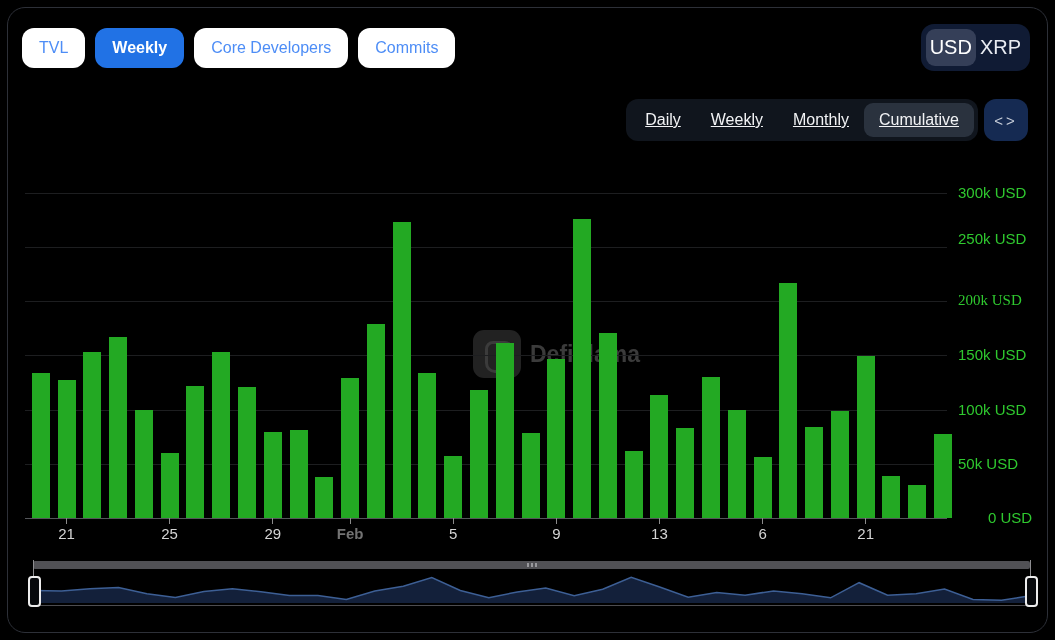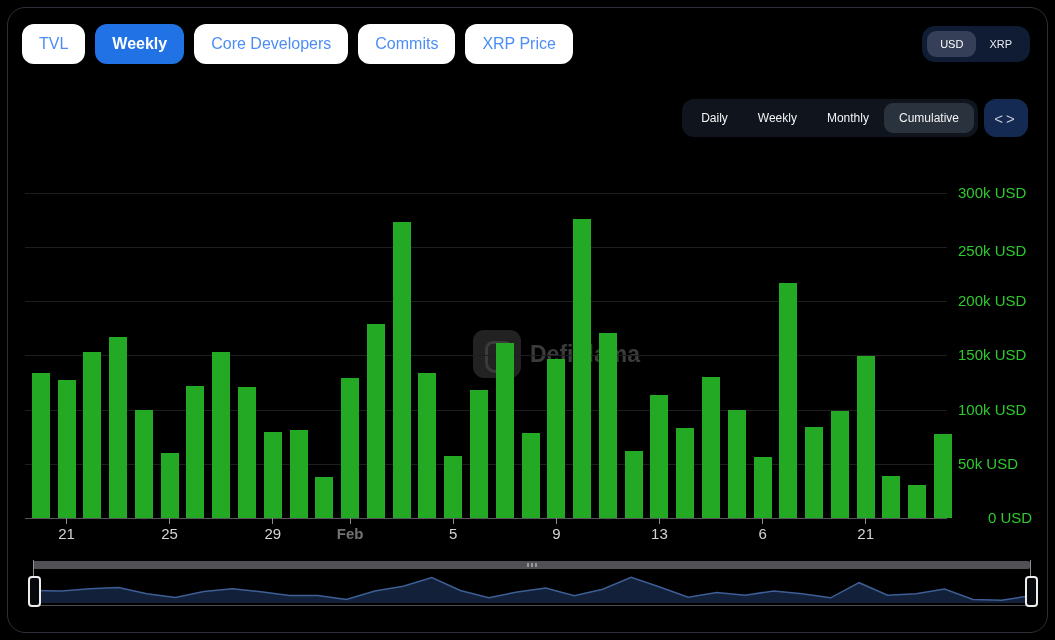--- a/index.html
+++ b/index.html
@@ -12,27 +12,27 @@
 
   
   .row1{position:absolute;left:22px;right:25px;top:24px;display:flex;
         justify-content:space-between;align-items:center;z-index:20;}
   .tab-group{display:flex;gap:10px;}
   .tab{padding:11px 17px;border-radius:12px;background:#ffffff;color:#4d8df6;
        font-size:16px;cursor:pointer;white-space:nowrap;}
   .tab.active{background:#2172e5;color:#fff;font-weight:700;}
 
   .cur-toggle{display:flex;background:#101b34;border-radius:13px;padding:5px;align-items:center;}
-  .cur-seg{padding:7px 13px;border-radius:9px;color:#e9ecf2;font-size:11px;cursor:pointer;}
+  .cur-seg{padding:7px 4px;border-radius:9px;color:#e9ecf2;font-size:20px;cursor:pointer;}
   .cur-seg.active{background:#353f58;color:#fff;}
 
   
   .row2{position:absolute;top:99px;right:27px;display:flex;gap:6px;align-items:stretch;z-index:20;}
   .period-group{display:flex;background:#10151d;border-radius:12px;padding:4px;align-items:center;}
-  .period{padding:8px 15px;border-radius:9px;color:#f2f3f5;font-size:12px;cursor:pointer;white-space:nowrap;}
+  .period{padding:8px 15px;border-radius:9px;color:#f2f3f5;font-size:16px;cursor:pointer;white-space:nowrap;text-decoration:underline;}
   .period.active{background:#2a323e;}
   .expand-btn{width:44px;border-radius:12px;background:#152a52;color:#c9cfda;display:flex;
       align-items:center;justify-content:center;font-size:15px;letter-spacing:3px;cursor:pointer;}
 
   
   #chart{position:absolute;left:0;top:0;width:1055px;height:640px;z-index:5;}
   .gridline{position:absolute;height:1px;background:#1d1e20;z-index:1;}
   .gridline.axis{background:#54565a;z-index:3;}
   .ylabel{position:absolute;color:#2fc92f;font-size:15px;z-index:4;white-space:nowrap;}
   .bar{position:absolute;width:18px;background:#23a923;z-index:2;}
@@ -61,21 +61,20 @@
 <body>
 
 <div class="card-border"></div>
 
 <div class="row1">
   <div class="tab-group">
     <div class="tab">TVL</div>
     <div class="tab active">Weekly</div>
     <div class="tab">Core Developers</div>
     <div class="tab">Commits</div>
-    <div class="tab">XRP Price</div>
   </div>
   <div class="cur-toggle">
     <div class="cur-seg active">USD</div>
     <div class="cur-seg">XRP</div>
   </div>
 </div>
 
 <div class="row2">
   <div class="period-group">
     <div class="period">Daily</div>
@@ -96,23 +95,23 @@
 <div id="chart">
     <div class="gridline axis" style="left: 25px; width: 922px; top: 518px;"></div>
     <div class="ylabel" style="left: 958px; top: 509px; margin-left: 30px;">0 USD</div>
     <div class="gridline" style="left: 25px; width: 922px; top: 463.765px;"></div>
     <div class="ylabel" style="left: 958px; top: 454.765px;">50k USD</div>
     <div class="gridline" style="left: 25px; width: 922px; top: 409.53px;"></div>
     <div class="ylabel" style="left: 958px; top: 400.53px;">100k USD</div>
     <div class="gridline" style="left: 25px; width: 922px; top: 355.295px;"></div>
     <div class="ylabel" style="left: 958px; top: 346.295px;">150k USD</div>
     <div class="gridline" style="left: 25px; width: 922px; top: 301.06px;"></div>
-    <div class="ylabel" style="left: 958px; top: 292.06px;">200k USD</div>
+    <div class="ylabel" style="left: 958px; top: 292.06px; font-family: Liberation Serif, serif;">200k USD</div>
     <div class="gridline" style="left: 25px; width: 922px; top: 246.825px;"></div>
-    <div class="ylabel" style="left: 958px; top: 242px;">250k USD</div>
+    <div class="ylabel" style="left: 958px; top: 230px;">250k USD</div>
     <div class="gridline" style="left: 25px; width: 922px; top: 192.59px;"></div>
     <div class="ylabel" style="left: 958px; top: 183.59px;">300k USD</div>
     <div class="bar" title="Jan 20: 134,000 USD" style="left: 31.72px; top: 372.65px; height: 145.35px; background: rgb(35, 169, 35);"></div>
     <div class="bar" title="Jan 21: 127,000 USD" style="left: 57.5px; top: 380.243px; height: 137.757px; background: rgb(35, 169, 35);"></div>
     <div class="bar" title="Jan 22: 153,000 USD" style="left: 83.28px; top: 352.041px; height: 165.959px; background: rgb(35, 169, 35);"></div>
     <div class="bar" title="Jan 23: 167,000 USD" style="left: 109.06px; top: 336.855px; height: 181.145px; background: rgb(35, 169, 35);"></div>
     <div class="bar" title="Jan 24: 100,000 USD" style="left: 134.84px; top: 409.53px; height: 108.47px; background: rgb(35, 169, 35);"></div>
     <div class="bar" title="Jan 25: 60,000 USD" style="left: 160.62px; top: 452.918px; height: 65.082px; background: rgb(35, 169, 35);"></div>
     <div class="bar" title="Jan 26: 122,000 USD" style="left: 186.4px; top: 385.667px; height: 132.333px; background: rgb(35, 169, 35);"></div>
     <div class="bar" title="Jan 27: 153,000 USD" style="left: 212.18px; top: 352.041px; height: 165.959px; background: rgb(35, 169, 35);"></div>

